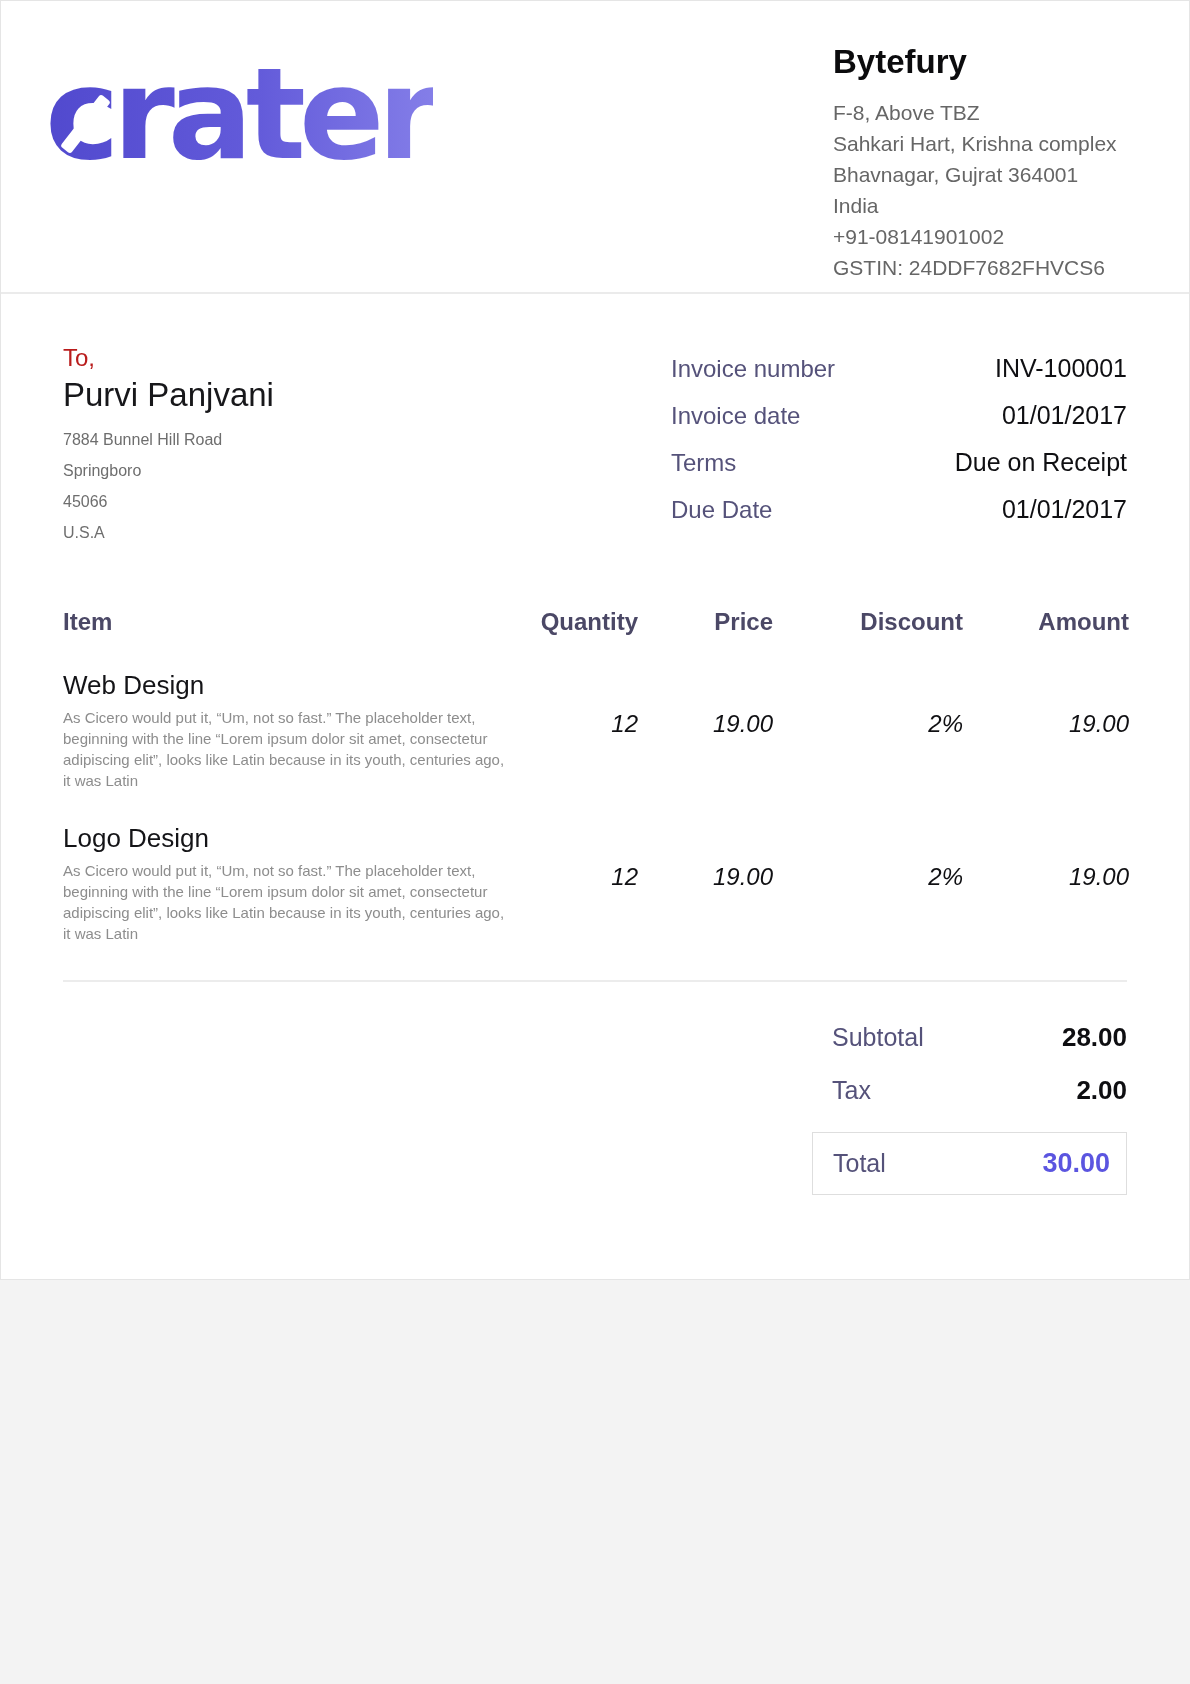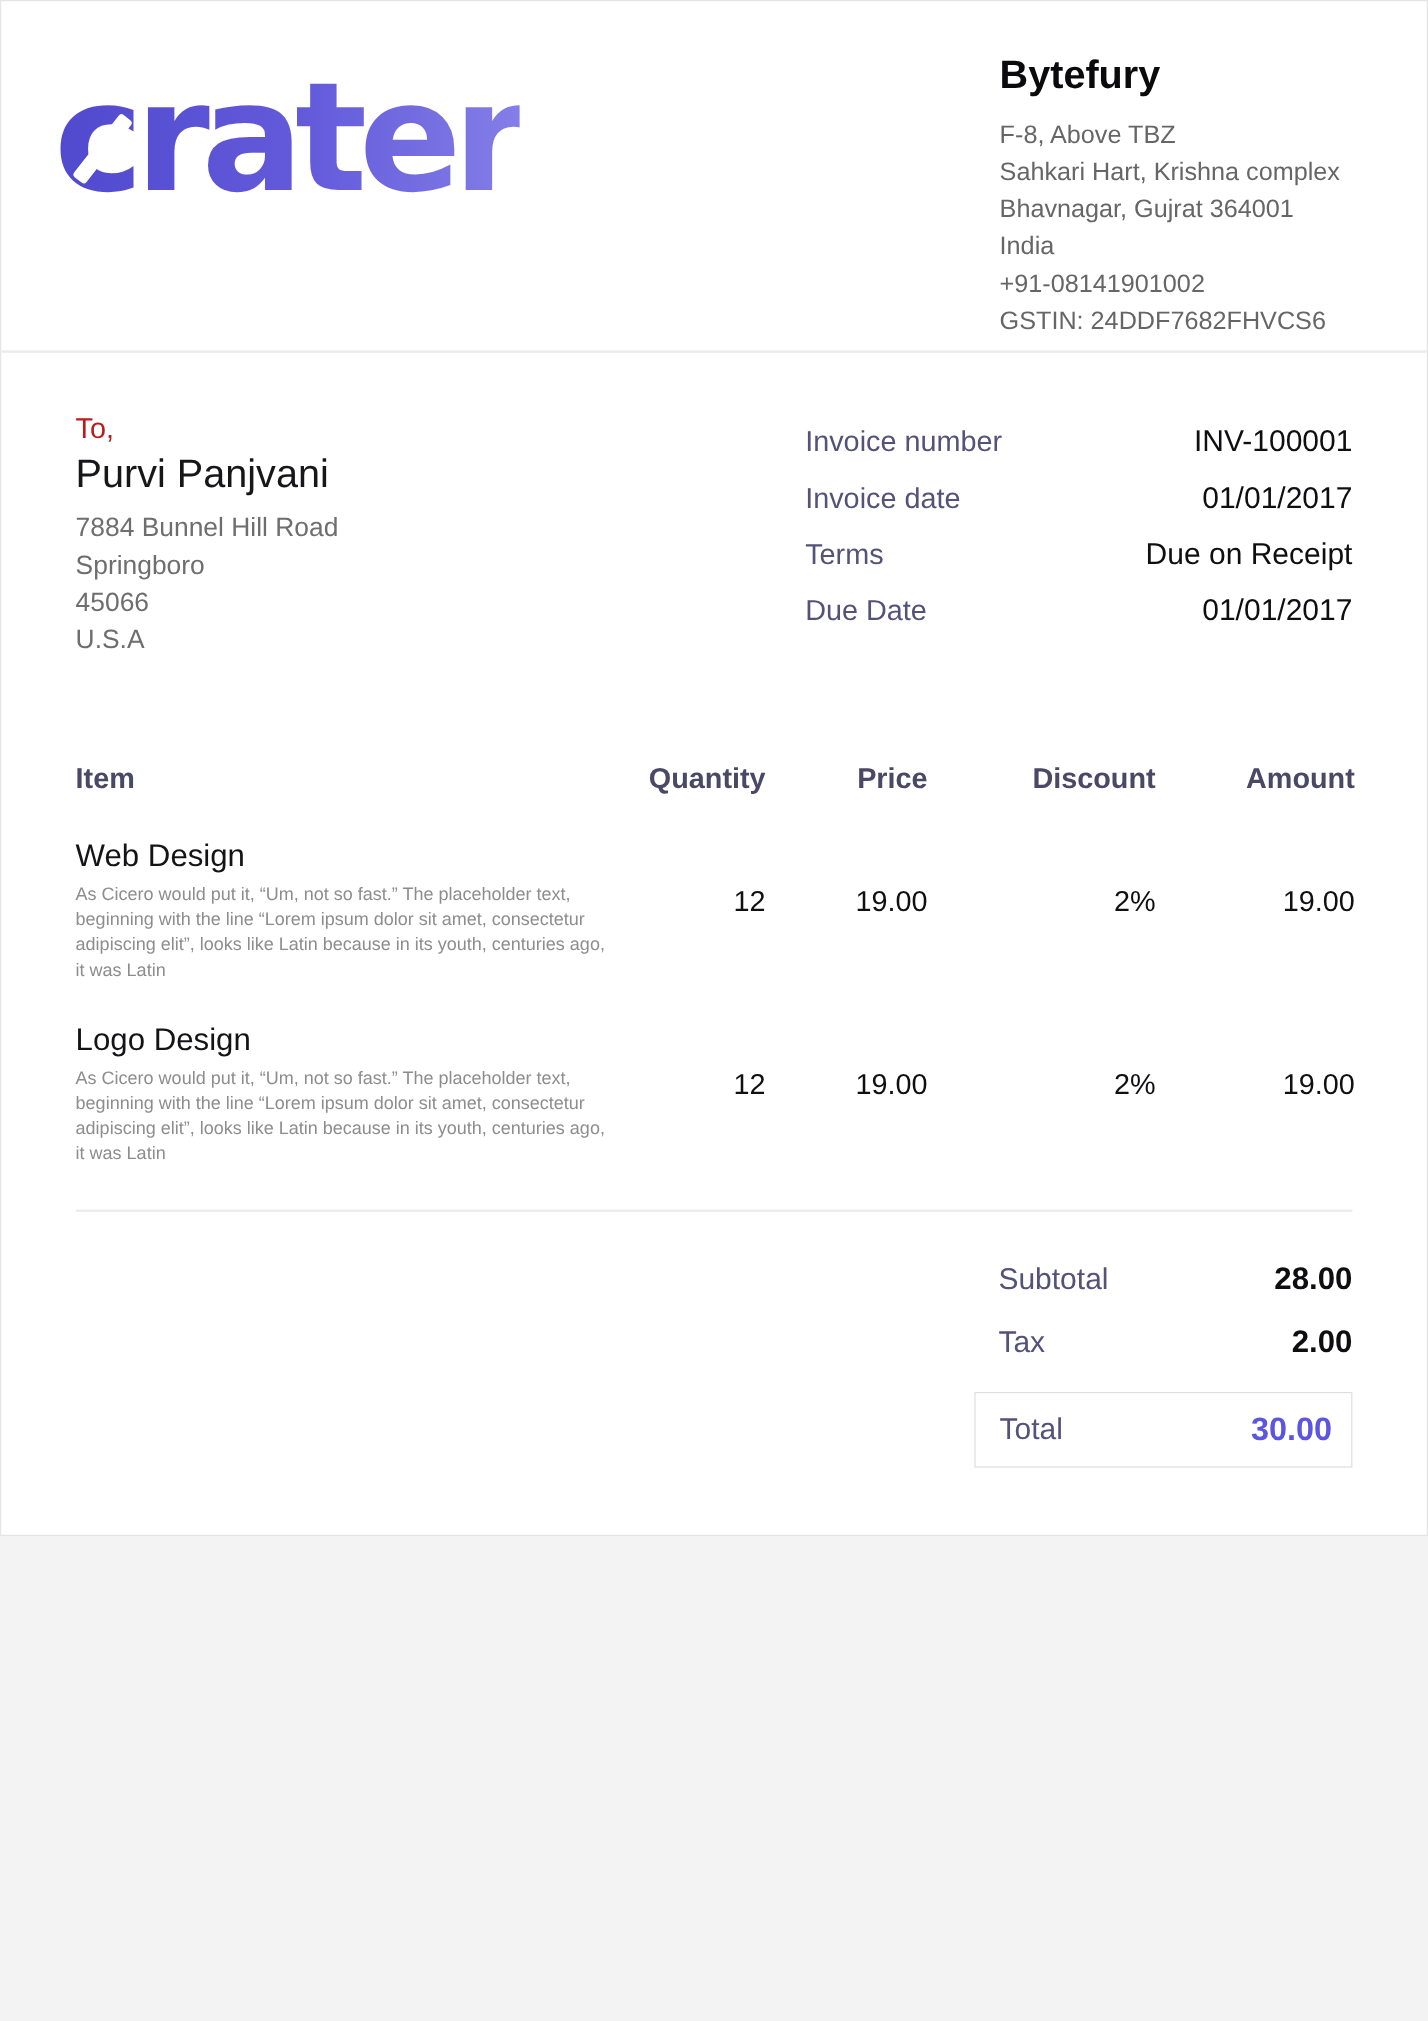--- a/index.html
+++ b/index.html
@@ -27,38 +27,38 @@
   .cut-r { left:392px; top:58px; width:12px; height:58px; transform:rotate(38deg); }
 
   .company { margin:42px 46px 0 auto; width:310px; }
   .company-name { font-size:33px; font-weight:bold; color:#0b0b0d; margin-bottom:16px; }
   .company-line { font-size:21px; color:#666666; line-height:31px; }
 
   
   .billing { display:flex; padding:0 62px; margin-top:50px; }
   .to-label { font-size:24px; color:#b91c1c; margin-bottom:4px; }
   .to-name  { font-size:33px; color:#17171a; margin-bottom:10px; }
-  .to-line  { font-size:22px; color:#6e6e6e; line-height:31px; }
+  .to-line  { font-size:16px; color:#6e6e6e; line-height:31px; }
 
   .meta { margin:10px 0 0 auto; width:456px; }
   .meta-row { display:flex; justify-content:space-between; align-items:baseline; margin-bottom:18px; }
   .meta-label { font-size:24px; color:#55527a; }
   .meta-value { font-size:25px; color:#0f0f12; }
 
   
-  .items { padding:0 62px; margin-top:88px; }
+  .items { padding:0 62px; margin-top:60px; }
   .items-grid { display:grid; grid-template-columns:430px 145px 135px 190px 166px; }
   .th { font-size:24px; font-weight:bold; color:#4b4866; padding-bottom:34px; }
   .num   { text-align:right; }
   .cent  { text-align:right; }
   .item-row { display:contents; }
   .cell { padding-bottom:32px; }
   .item-name { font-size:26px; color:#141417; margin-bottom:6px; }
   .item-desc { font-size:15px; color:#8d8d8d; line-height:21px; width:452px; }
-  .val  { font-size:24px; color:#101013; padding-top:40px; }
+  .val  { font-size:24px; color:#101013; padding-top:40px;font-style:italic; }
   .table-divider { height:2px; background:#ececec; margin-top:4px; }
 
   
   .totals { display:flex; justify-content:flex-end; padding:0 62px; margin-top:40px; }
   .totals-box { width:315px; }
   .t-row { display:flex; justify-content:space-between; align-items:baseline;
            padding-left:20px; margin-bottom:22px;text-align:right; }
   .t-label { font-size:25px; color:#55527a; }
   .t-value { font-size:26px; font-weight:bold; color:#0e0e11; }
   .total-row { display:flex; justify-content:space-between; align-items:center;

